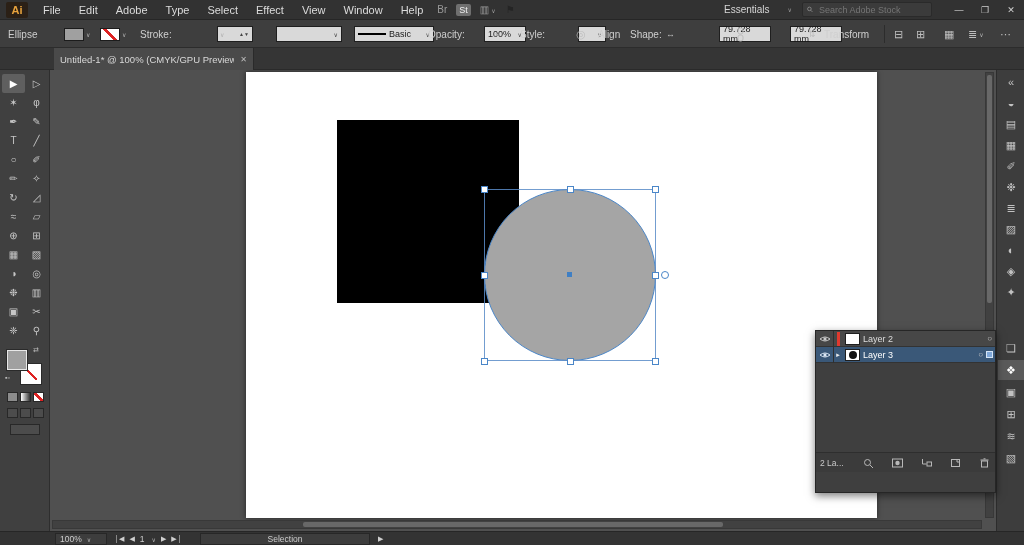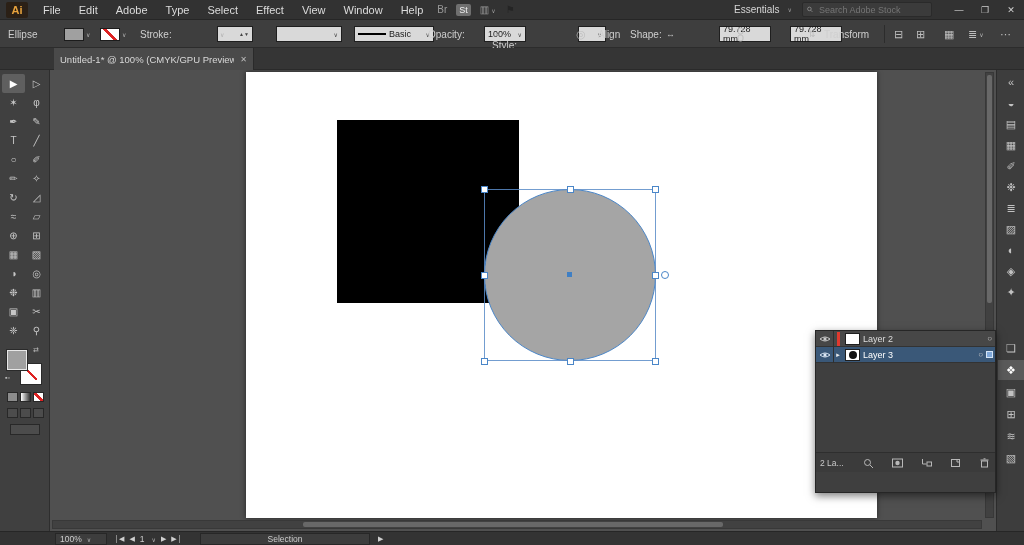--- a/index.html
+++ b/index.html
@@ -6,21 +6,21 @@
 body{margin:0;background:#222;font-family:"Liberation Sans",sans-serif;}
 #app{position:relative;width:1024px;height:545px;background:#4f4f4f;overflow:hidden;color:#d6d6d6;}
 
 
 .menubar{position:absolute;left:0;top:0;width:1024px;height:20px;background:#323232;display:flex;align-items:center;border-bottom:1px solid #262626;}
 .ai-logo{width:22px;height:16px;margin:0 6px 0 6px;background:#2b2016;color:#e8a33d;font-weight:bold;font-size:11px;display:flex;align-items:center;justify-content:center;border-radius:2px;}
 .menu-item{padding:0 9px;font-size:11px;color:#dcdcdc;line-height:20px;}
 .mb-icon{font-size:10px;color:#9a9a9a;padding:0 5px;}
 .st-btn{background:#6f6f6f;color:#f0f0f0;font-size:9px;padding:1px 3px;border-radius:2px;margin:0 4px;}
 .mb-caret{font-size:6px;color:#9a9a9a;margin-left:2px;}
-.workspace{font-size:10px;color:#d6d6d6;margin-left:auto;display:flex;align-items:center;gap:6px;padding:0 10px;}
+.workspace{font-size:10px;color:#d6d6d6;margin-left:auto;display:flex;align-items:center;gap:16px;padding:0 10px;}
 .searchbox{display:flex;align-items:center;gap:4px;background:#3b3b3b;border:1px solid #2a2a2a;border-radius:2px;height:15px;padding:0 4px;width:130px;margin-right:14px;}
 .searchbox input{background:transparent;border:none;outline:none;color:#a8a8a8;font-size:9px;width:110px;font-family:"Liberation Sans",sans-serif;}
 .winbtn{width:26px;height:20px;display:flex;align-items:center;justify-content:center;font-size:9px;color:#cfcfcf;}
 
 
 .controlbar{position:absolute;left:0;top:20px;width:1024px;height:28px;background:#3e3e3e;border-bottom:1px solid #2c2c2c;}
 .cb{position:absolute;top:6px;height:16px;display:flex;align-items:center;}
 .cb-label{font-size:10px;color:#cfcfcf;}
 .lightfield{display:flex;align-items:center;background:#d9d9d9;border:1px solid #1f1f1f;color:#1a1a1a;font-size:9px;height:16px;padding:0 3px;gap:3px;margin-left:40px;}
 .lf-caret{font-size:6px;color:#444;margin-left:auto;}
@@ -179,21 +179,21 @@
         <span class="cb-label">Opacity:</span>
       </div>
     <div class="cb lightfield" style="left:444px;width:42px;">
       <span>100%</span>
       <span class="lf-caret">∨</span>
     </div>
     <div class="cb" style="left:494px;">
         <span class="cb-icon" style="font-size:8px;">&gt;</span>
       </div>
 
-    <div class="cb" style="left:492px;margin-top:11px;">
+    <div class="cb" style="left:520px;">
         <span class="cb-label">Style:</span>
       </div>
     <div class="cb lightfield" style="left:538px;width:28px;">
       <span class="lf-caret">∨</span>
     </div>
 
     <div class="cb" style="left:576px;">
         <span class="cb-icon">◎</span>
       </div>
     <div class="cb" style="left:598px;">

